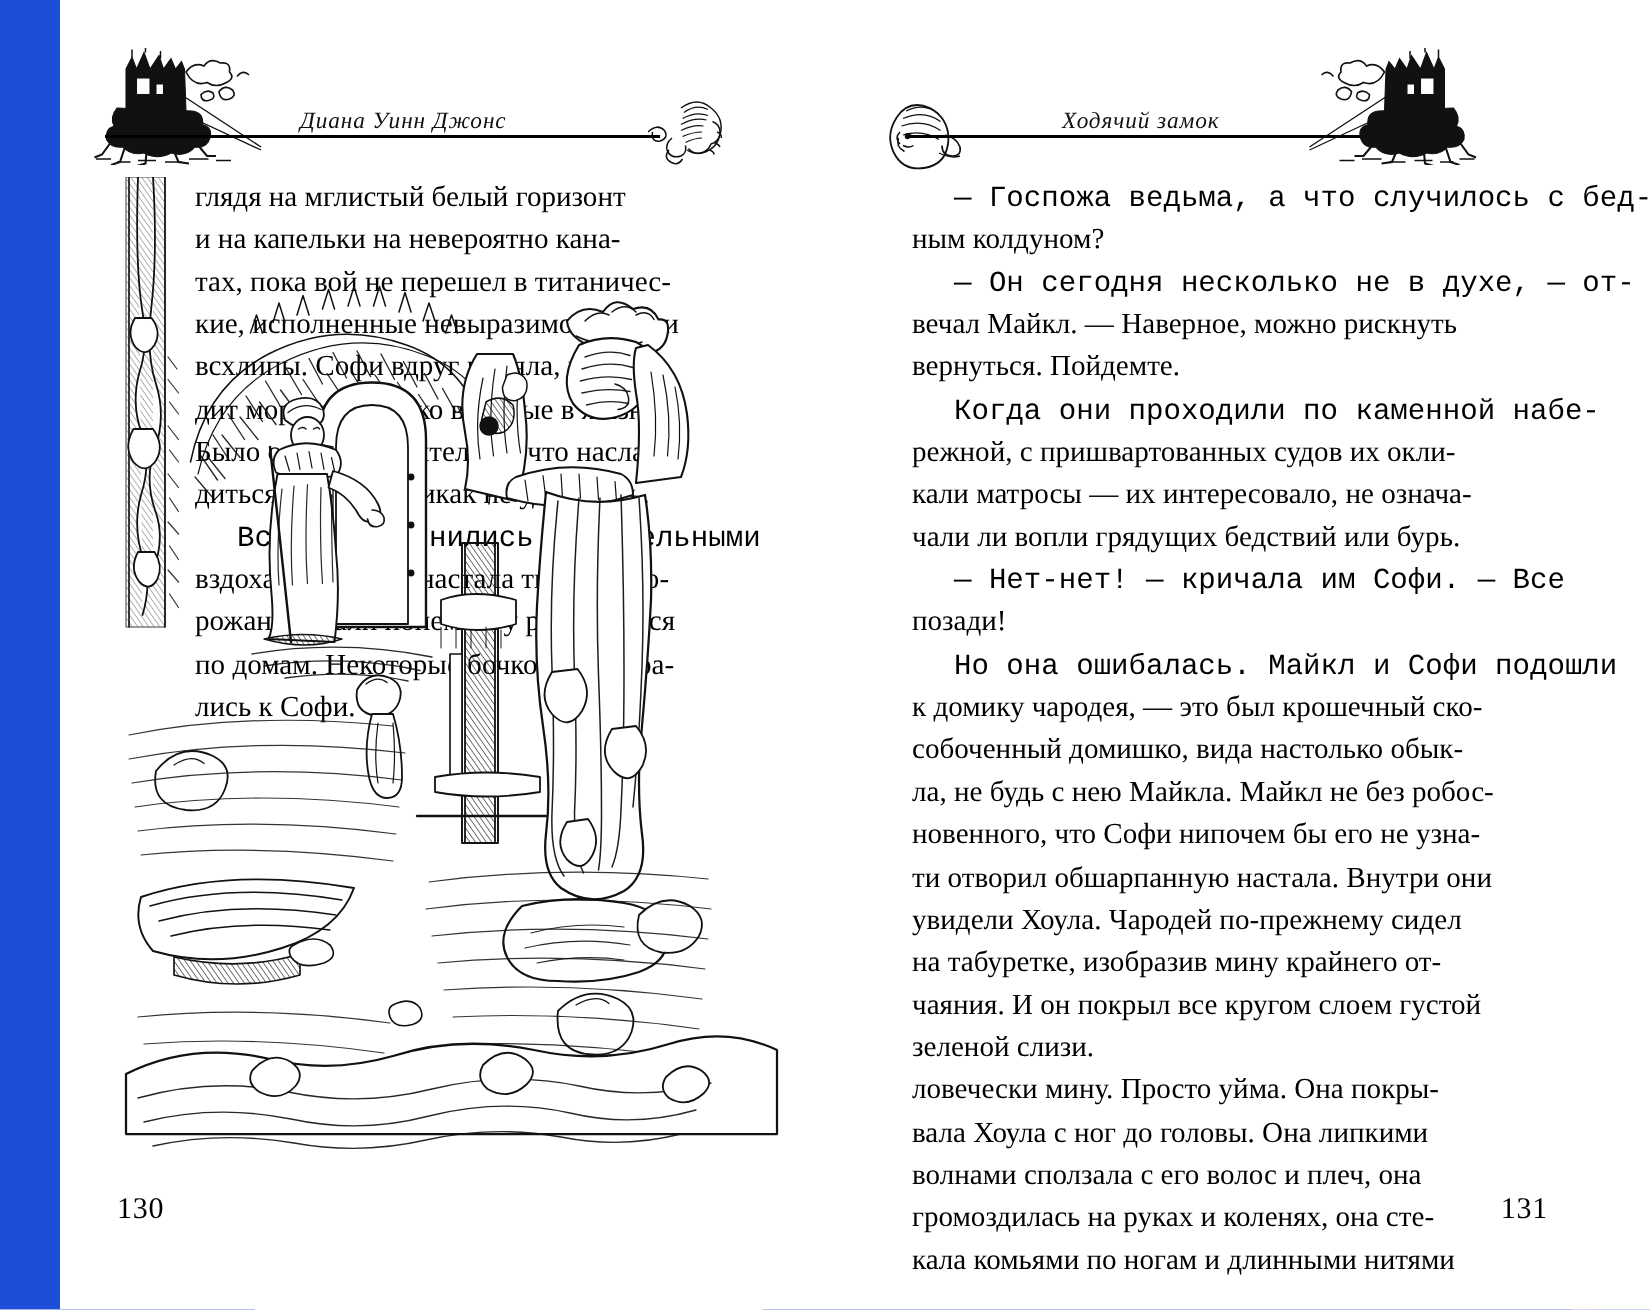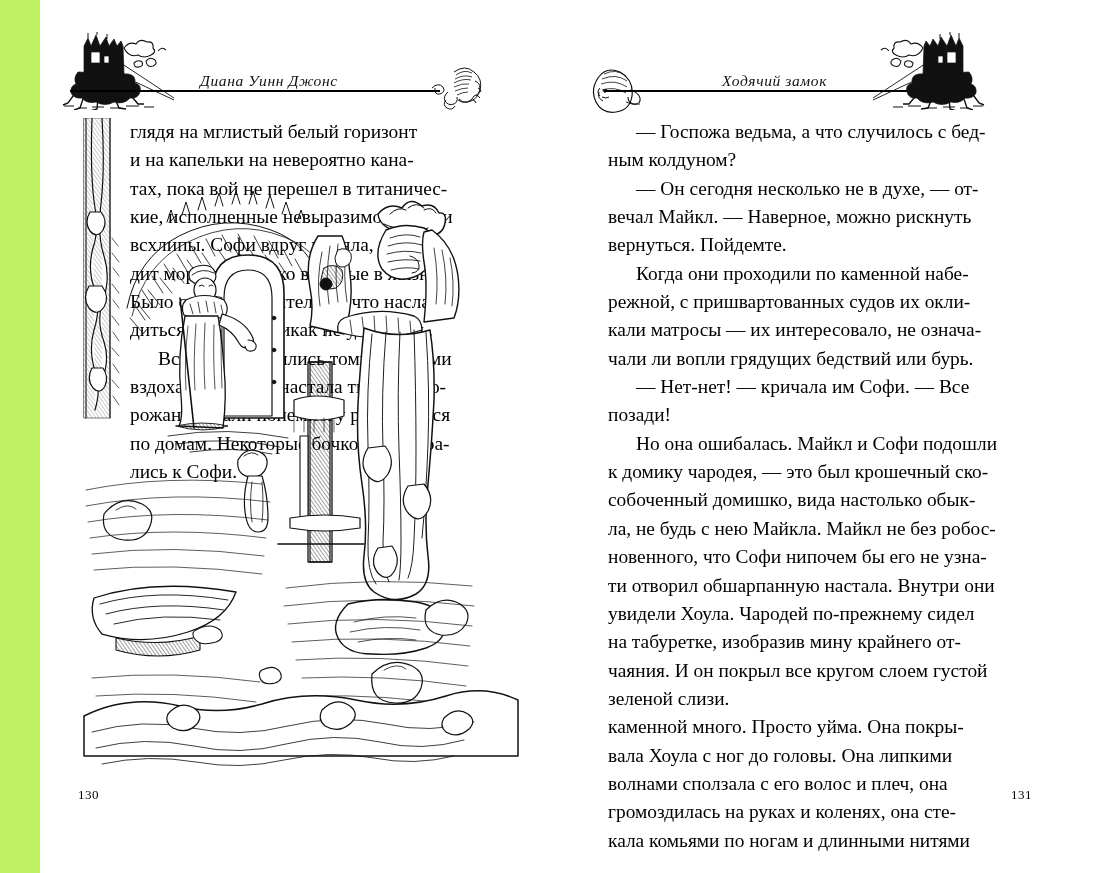--- a/index.html
+++ b/index.html
@@ -13,21 +13,21 @@
     height: 873px;
     overflow: hidden;
     font-family: "Liberation Serif", "DejaVu Serif", serif;
     color: #000000;
   }
 
   .spread {
     position: relative;
     width: 1048px;
     height: 873px;
-    background: #bef264;
+    background: #1d4ed8;
   }
 
   
   .page {
     position: absolute;
     top: 0;
     height: 873px;
     background: #ffffff;
   }
   .page-left  { left: 40px;  width: 520px; }
@@ -53,21 +53,21 @@
     position: absolute;
     top: 38px;
     font-family: "Liberation Serif", "DejaVu Serif", serif;
     font-style: italic;
     font-size: 15.5px;
     letter-spacing: 0.6px;
     white-space: nowrap;
     color: #111;
   }
   .page-left  .runhead-title { left: 160px; }
-  .page-right .runhead-title { left: 162px; text-align: center; }
+  .page-right .runhead-title { left: 148px; text-align: center; }
 
   .orn {
     position: absolute;
     line-height: 0;
   }
   .orn svg { display: block; }
 
   
   .orn-castle-left  { left: 22px;  top: -2px; }
   .orn-head-right   { left: 392px; top: 28px; }
@@ -85,39 +85,39 @@
     color: #000;
   }
   .page-left  .col { left: 90px;  width: 297px; }
   .page-right .col { left: 48px;  width: 400px; }
 
   .line {
     display: block;
     white-space: nowrap;
     height: 28.35px;
   }
-  .pad { padding-left: 28px; }
+  .pad { padding-left: 28px; font-family: Liberation Mono, monospace; }
 
   
   .illus {
     position: absolute;
     left: 32px;
     top: 118px;
     width: 470px;
     height: 660px;
     pointer-events: none;
   }
   .illus svg { display: block; }
 
   
   .folio {
     position: absolute;
-    bottom: 70px;
+    bottom: 55px;
     font-family: "Liberation Serif", "DejaVu Serif", serif;
-    font-size: 13px;
+    font-size: 20px;
     letter-spacing: 0.5px;
     color: #000;
   }
   .page-left  .folio { left: 38px; }
   .page-right .folio { right: 28px; }
 </style>
 </head>
 <body>
 
 <div class="spread">
@@ -535,21 +535,21 @@
         <span class="line">ла, не будь с нею Майкла. Майкл не без робос-</span>
         <span class="line">новенного, что Софи нипочем бы его не узна-</span>
         <span class="line">ти отворил обшарпанную настала. Внутри они</span>
         <span class="line">увидели Хоула. Чародей по-прежнему сидел</span>
         <span class="line">на табуретке, изобразив мину крайнего от-</span>
         <span class="line">чаяния. И он покрыл все кругом слоем густой</span>
         <span class="line">зеленой слизи.</span>
       </div>
 
       <div>
-        <span class="line">каменной много. Просто уйма. Она покры-</span>
+        <span class="line">ловечески мину. Просто уйма. Она покры-</span>
         <span class="line">вала Хоула с ног до головы. Она липкими</span>
         <span class="line">волнами сползала с его волос и плеч, она</span>
         <span class="line">громоздилась на руках и коленях, она сте-</span>
         <span class="line">кала комьями по ногам и длинными нитями</span>
 
       </div>
     </div>
 
     <div class="folio">131</div>
   </div>

